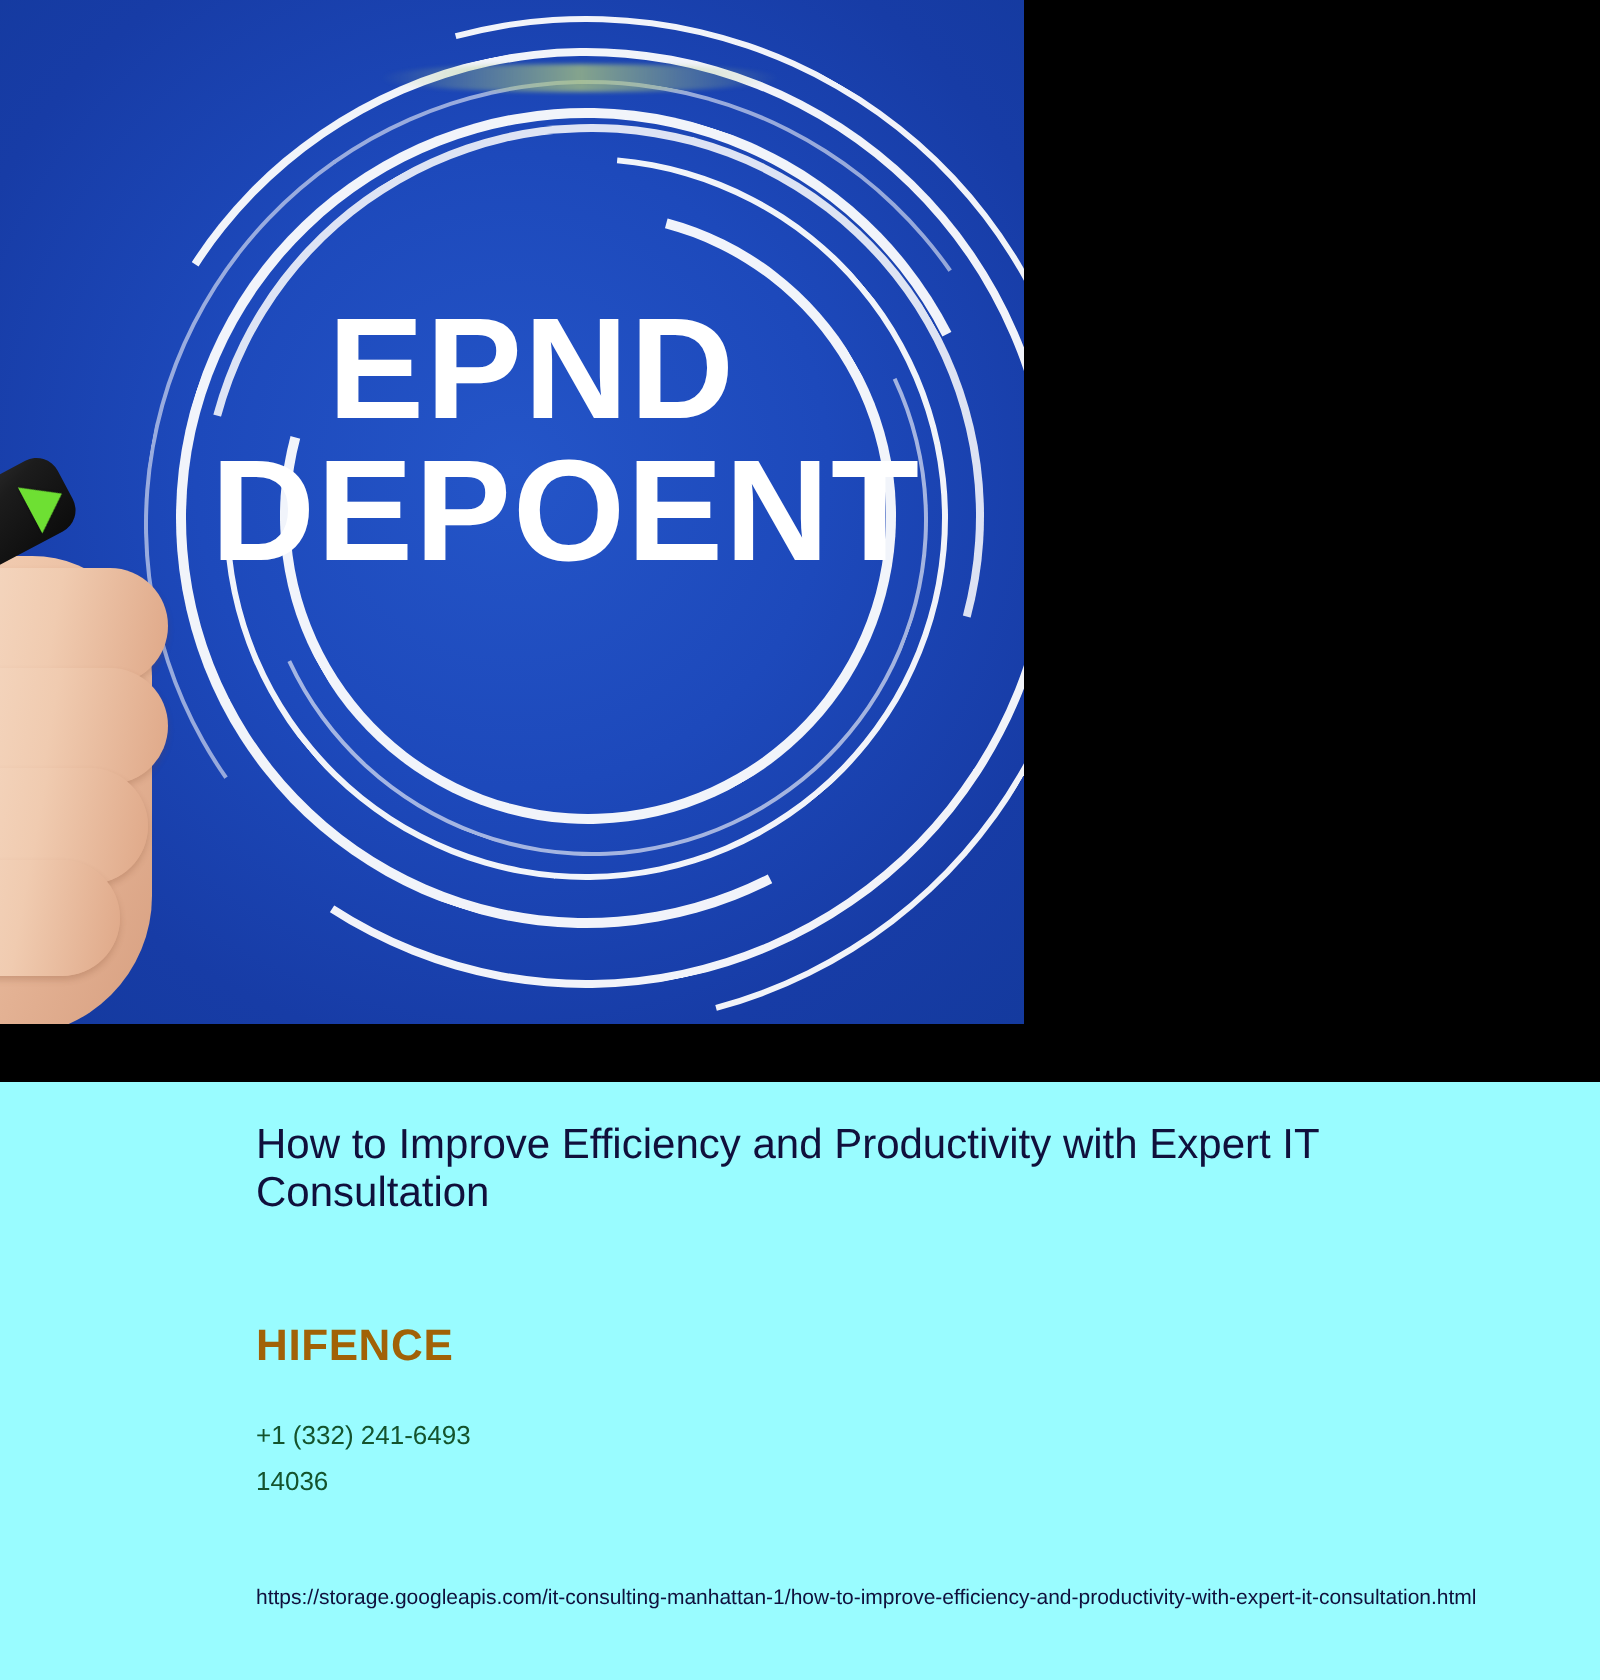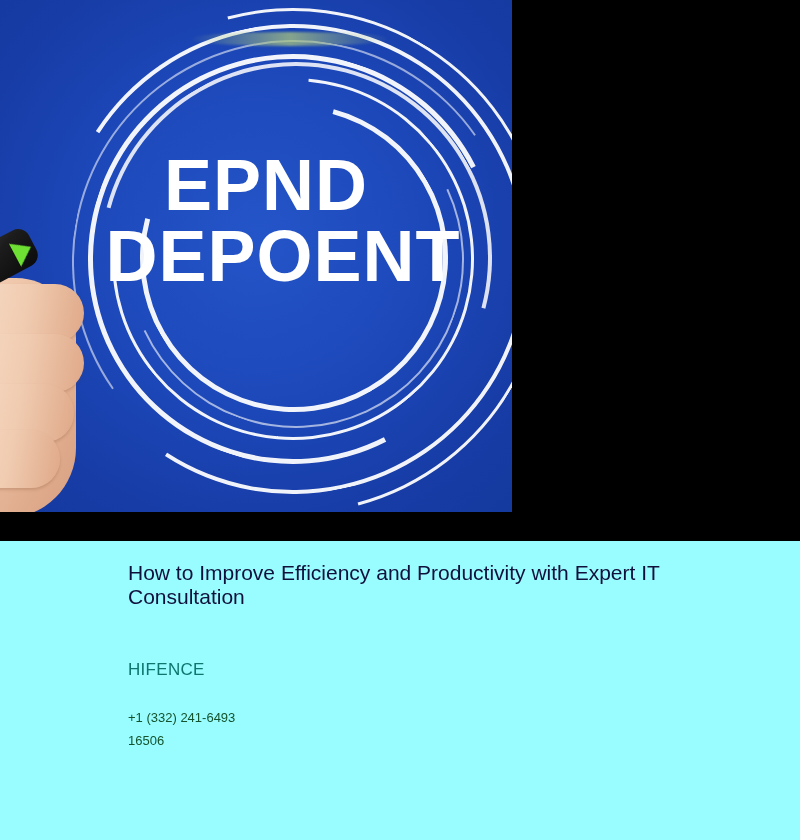--- a/index.html
+++ b/index.html
@@ -150,23 +150,23 @@
     left:128px; top:20px;
     width:600px;
     color:#10103c;
     font-size:21px;
     font-weight:400;
     line-height:1.13;
   }
   .brand {
     position:absolute;
     left:128px; top:119px;
-    color:#0f766e;
-    font-size:17px;
-    font-weight:400;
+    color:#a16207;
+    font-size:22px;
+    font-weight:700;
     letter-spacing:.3px;
   }
   .contact {
     position:absolute;
     left:128px; top:165px;
     color:#14532d;
     font-size:13px;
     line-height:1.77;
   }
   .contact div { white-space:nowrap; }
@@ -217,19 +217,20 @@
   </div>
 
   <div class="info-panel">
 
     <div class="headline">How to Improve Efficiency and Productivity with Expert IT Consultation</div>
 
     <div class="brand">HIFENCE</div>
 
     <div class="contact">
       <div>+1 (332) 241-6493</div>
-      <div>16506</div>
+      <div>14036</div>
     </div>
 
+    <div class="source-url">https://storage.googleapis.com/it-consulting-manhattan-1/how-to-improve-efficiency-and-productivity-with-expert-it-consultation.html</div>
 
   </div>
 
 </div>
 
 </body></html>

